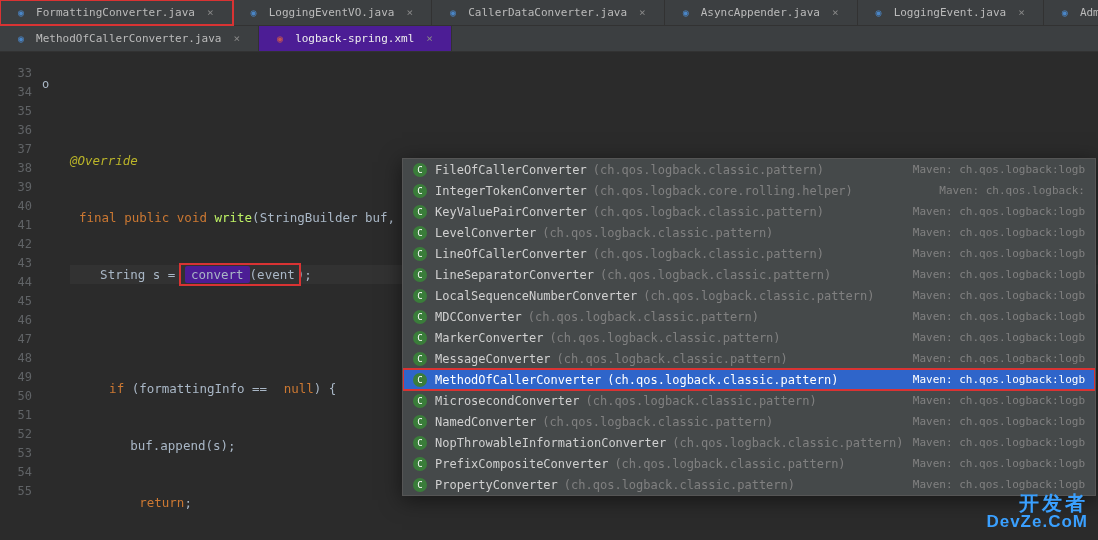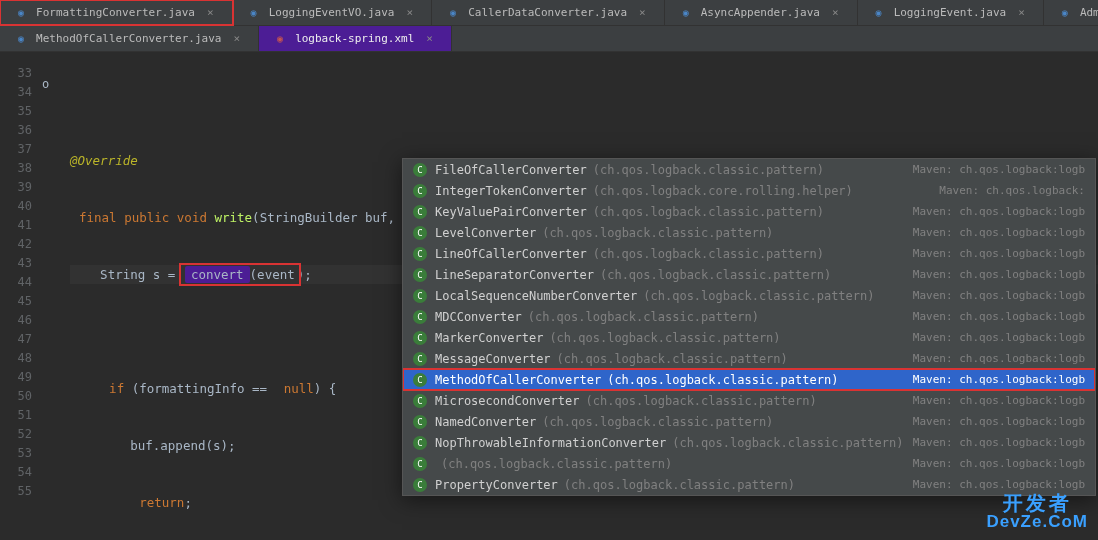--- a/index.html
+++ b/index.html
@@ -73,21 +73,21 @@
 }
 .popup-item .name { color:#d0d0d0; font-family:"Consolas",monospace; }
 .popup-item .pkg { color:#808080; margin-left:6px; }
 .popup-item .src { margin-left:auto; color:#808080; font-size:11px; }
 .popup-item.selected { background:#2f65ca; }
 .popup-item.selected .name, .popup-item.selected .pkg, .popup-item.selected .src { color:#fff; }
 .popup-item.red-box { outline:2px solid #d93333; outline-offset:-1px; }
 .watermark {
   position:absolute; right:10px; bottom:10px;
   color:#3aa0ff; font-weight:bold;
-  font-family:Arial,sans-serif; text-align:center;
+  font-family:Arial,sans-serif; text-align:right;
   line-height:1;
 }
 .watermark .cn { font-size:20px; letter-spacing:3px; }
 .watermark .en { font-size:17px; letter-spacing:1px; }
 .line36 { background:#323232; }
 </style>
 </head>
 <body>
 
 <div class="tabbar">
@@ -270,20 +270,21 @@
           <span class="src">Maven: ch.qos.logback:logb</span>
         </div>
         <div class="popup-item">
           <span class="cls-icon">C</span>
           <span class="name">NopThrowableInformationConverter</span>
           <span class="pkg">(ch.qos.logback.classic.pattern)</span>
           <span class="src">Maven: ch.qos.logback:logb</span>
         </div>
         <div class="popup-item">
           <span class="cls-icon">C</span>
+          <span class="name">PrefixCompositeConverter</span>
           <span class="pkg">(ch.qos.logback.classic.pattern)</span>
           <span class="src">Maven: ch.qos.logback:logb</span>
         </div>
         <div class="popup-item">
           <span class="cls-icon">C</span>
           <span class="name">PropertyConverter</span>
           <span class="pkg">(ch.qos.logback.classic.pattern)</span>
           <span class="src">Maven: ch.qos.logback:logb</span>
         </div>
       </div>

